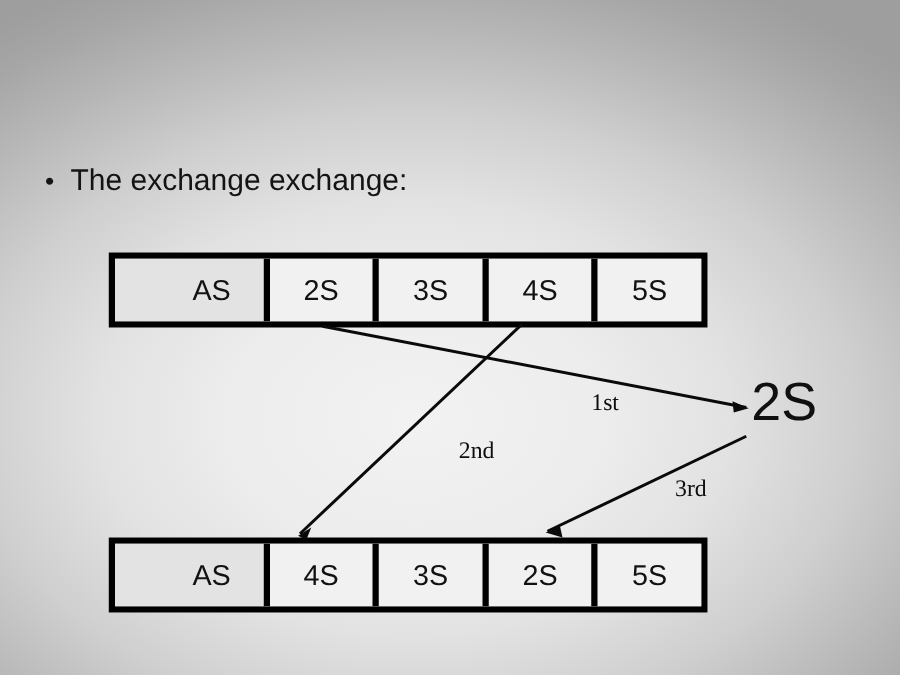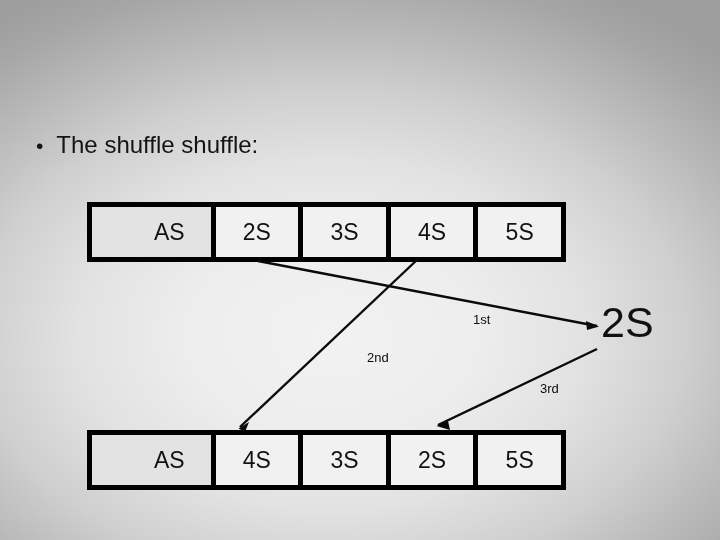--- a/index.html
+++ b/index.html
@@ -103,24 +103,25 @@
     left: 0;
     top: 0;
     width: 720px;
     height: 540px;
     pointer-events: none;
   }
 
   
   .step-label {
     position: absolute;
-    font-size: 13px;
+    font-size: 19px;
     color: #0d0d0d;
     line-height: 1;
     white-space: nowrap;
+    font-family: Liberation Serif, serif;
   }
   #label-1st { left: 473px; top: 313px; }
   #label-2nd { left: 327px; top: 351px; margin-left: 40px; }
   #label-3rd { left: 540px; top: 382px; }
 
   
   #result-card {
     position: absolute;
     left: 601px;
     top: 301px;
@@ -131,21 +132,21 @@
   }
 </style>
 </head>
 <body>
 
 <div id="slide">
 
 
   <div id="bullet-row">
     <span id="bullet-dot">•</span>
-    <span id="bullet-text">The shuffle shuffle:</span>
+    <span id="bullet-text">The exchange exchange:</span>
   </div>
 
   <div id="row-before" class="card-row">
     <div class="card">
       <span>AS</span>
     </div>
     <div class="card">
       <span>2S</span>
     </div>
     <div class="card">

